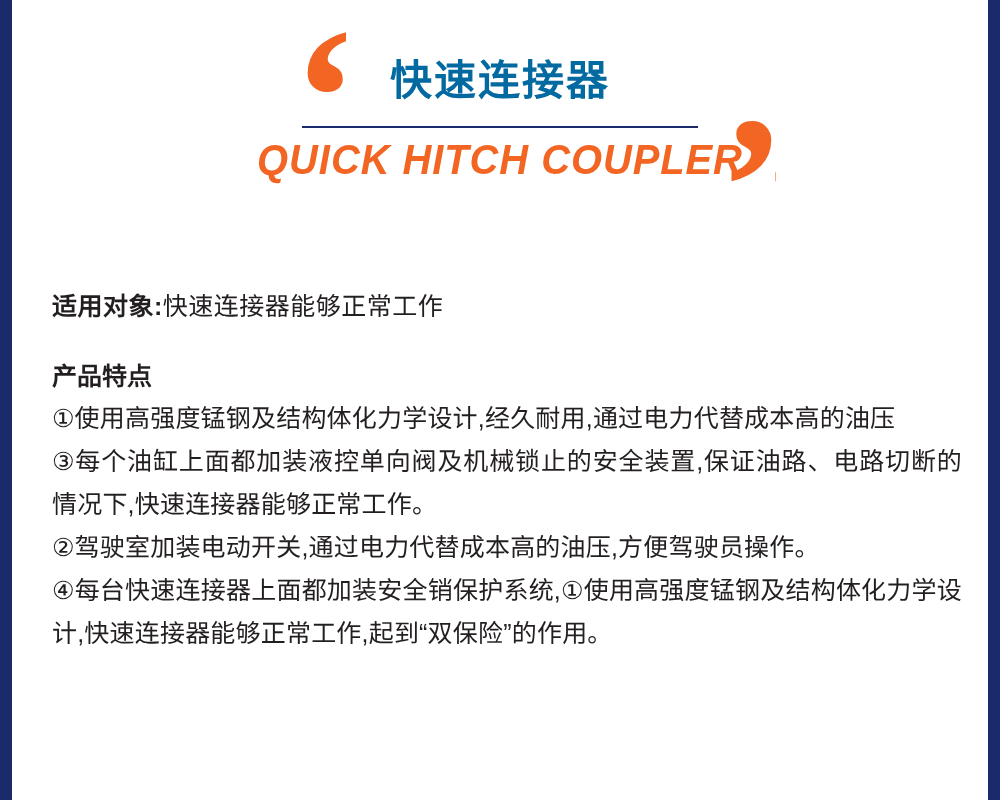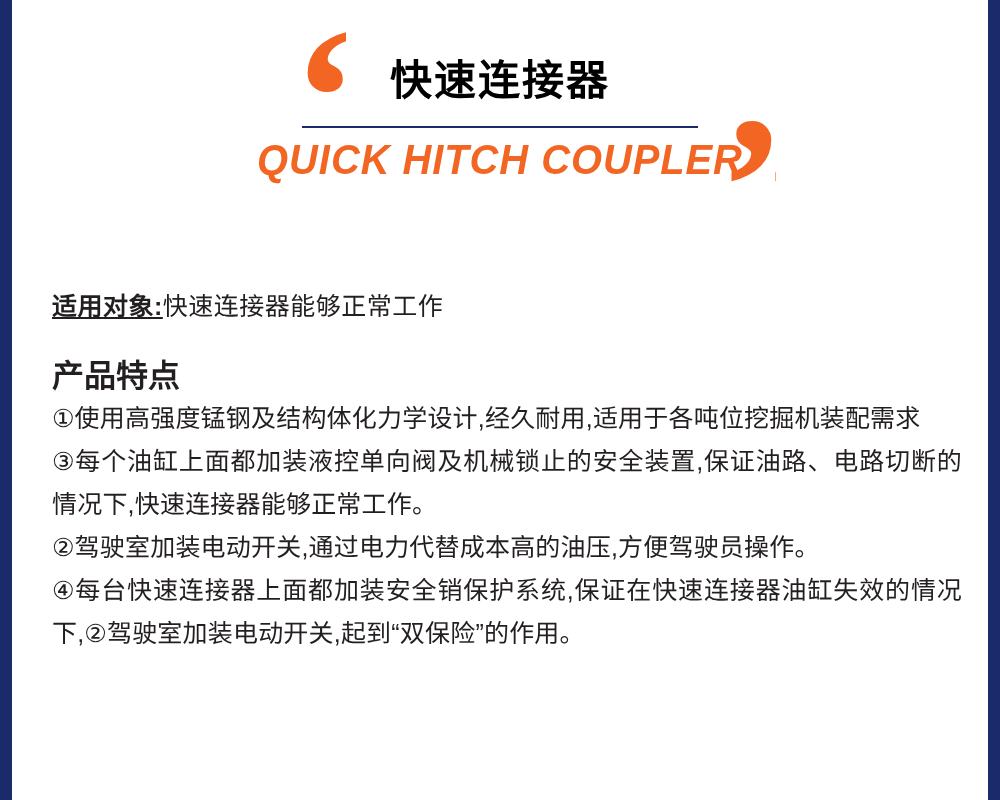--- a/index.html
+++ b/index.html
@@ -59,21 +59,21 @@
   }
   .title-cn {
     position: absolute;
     left: 0;
     right: 0;
     top: 46px;
     text-align: center;
     font-size: 42px;
     font-weight: 700;
     letter-spacing: 2px;
-    color: #000000;
+    color: #0369a1;
   }
   .title-rule {
     position: absolute;
     left: 50%;
     transform: translateX(-50%);
     top: 126px;
     width: 396px;
     height: 2px;
     background: #1b2a6b;
   }
@@ -100,24 +100,23 @@
   }
   .line {
     color: #231f20;
     font-size: 25px;
     line-height: 41px;
     letter-spacing: 0.5px;
   }
   .label-bold {
     font-weight: 700;
     color: #231f20;
-    text-decoration: underline;
   }
   .block-heading {
-    font-size: 32px;
+    font-size: 25px;
     font-weight: 700;
     color: #231f20;
     margin-top: 32px;
     margin-bottom: 4px;
     line-height: 34px;
   }
   .para {
     color: #231f20;
     font-size: 25px;
     line-height: 43px;
@@ -142,19 +141,19 @@
   </div>
 
   <div class="content">
 
     <div class="line applies-row">
       <span class="label-bold">适用对象:</span><span>快速连接器能够正常工作</span>
     </div>
 
     <div class="block-heading">产品特点</div>
 
-    <div class="para">①使用高强度锰钢及结构体化力学设计,经久耐用,适用于各吨位挖掘机装配需求</div>
+    <div class="para">①使用高强度锰钢及结构体化力学设计,经久耐用,通过电力代替成本高的油压</div>
     <div class="para">③每个油缸上面都加装液控单向阀及机械锁止的安全装置,保证油路、电路切断的情况下,快速连接器能够正常工作。</div>
     <div class="para">②驾驶室加装电动开关,通过电力代替成本高的油压,方便驾驶员操作。</div>
-    <div class="para">④每台快速连接器上面都加装安全销保护系统,保证在快速连接器油缸失效的情况下,②驾驶室加装电动开关,起到“双保险”的作用。</div>
+    <div class="para">④每台快速连接器上面都加装安全销保护系统,①使用高强度锰钢及结构体化力学设计,快速连接器能够正常工作,起到“双保险”的作用。</div>
 
   </div>
 </div>
 
 </body></html>

